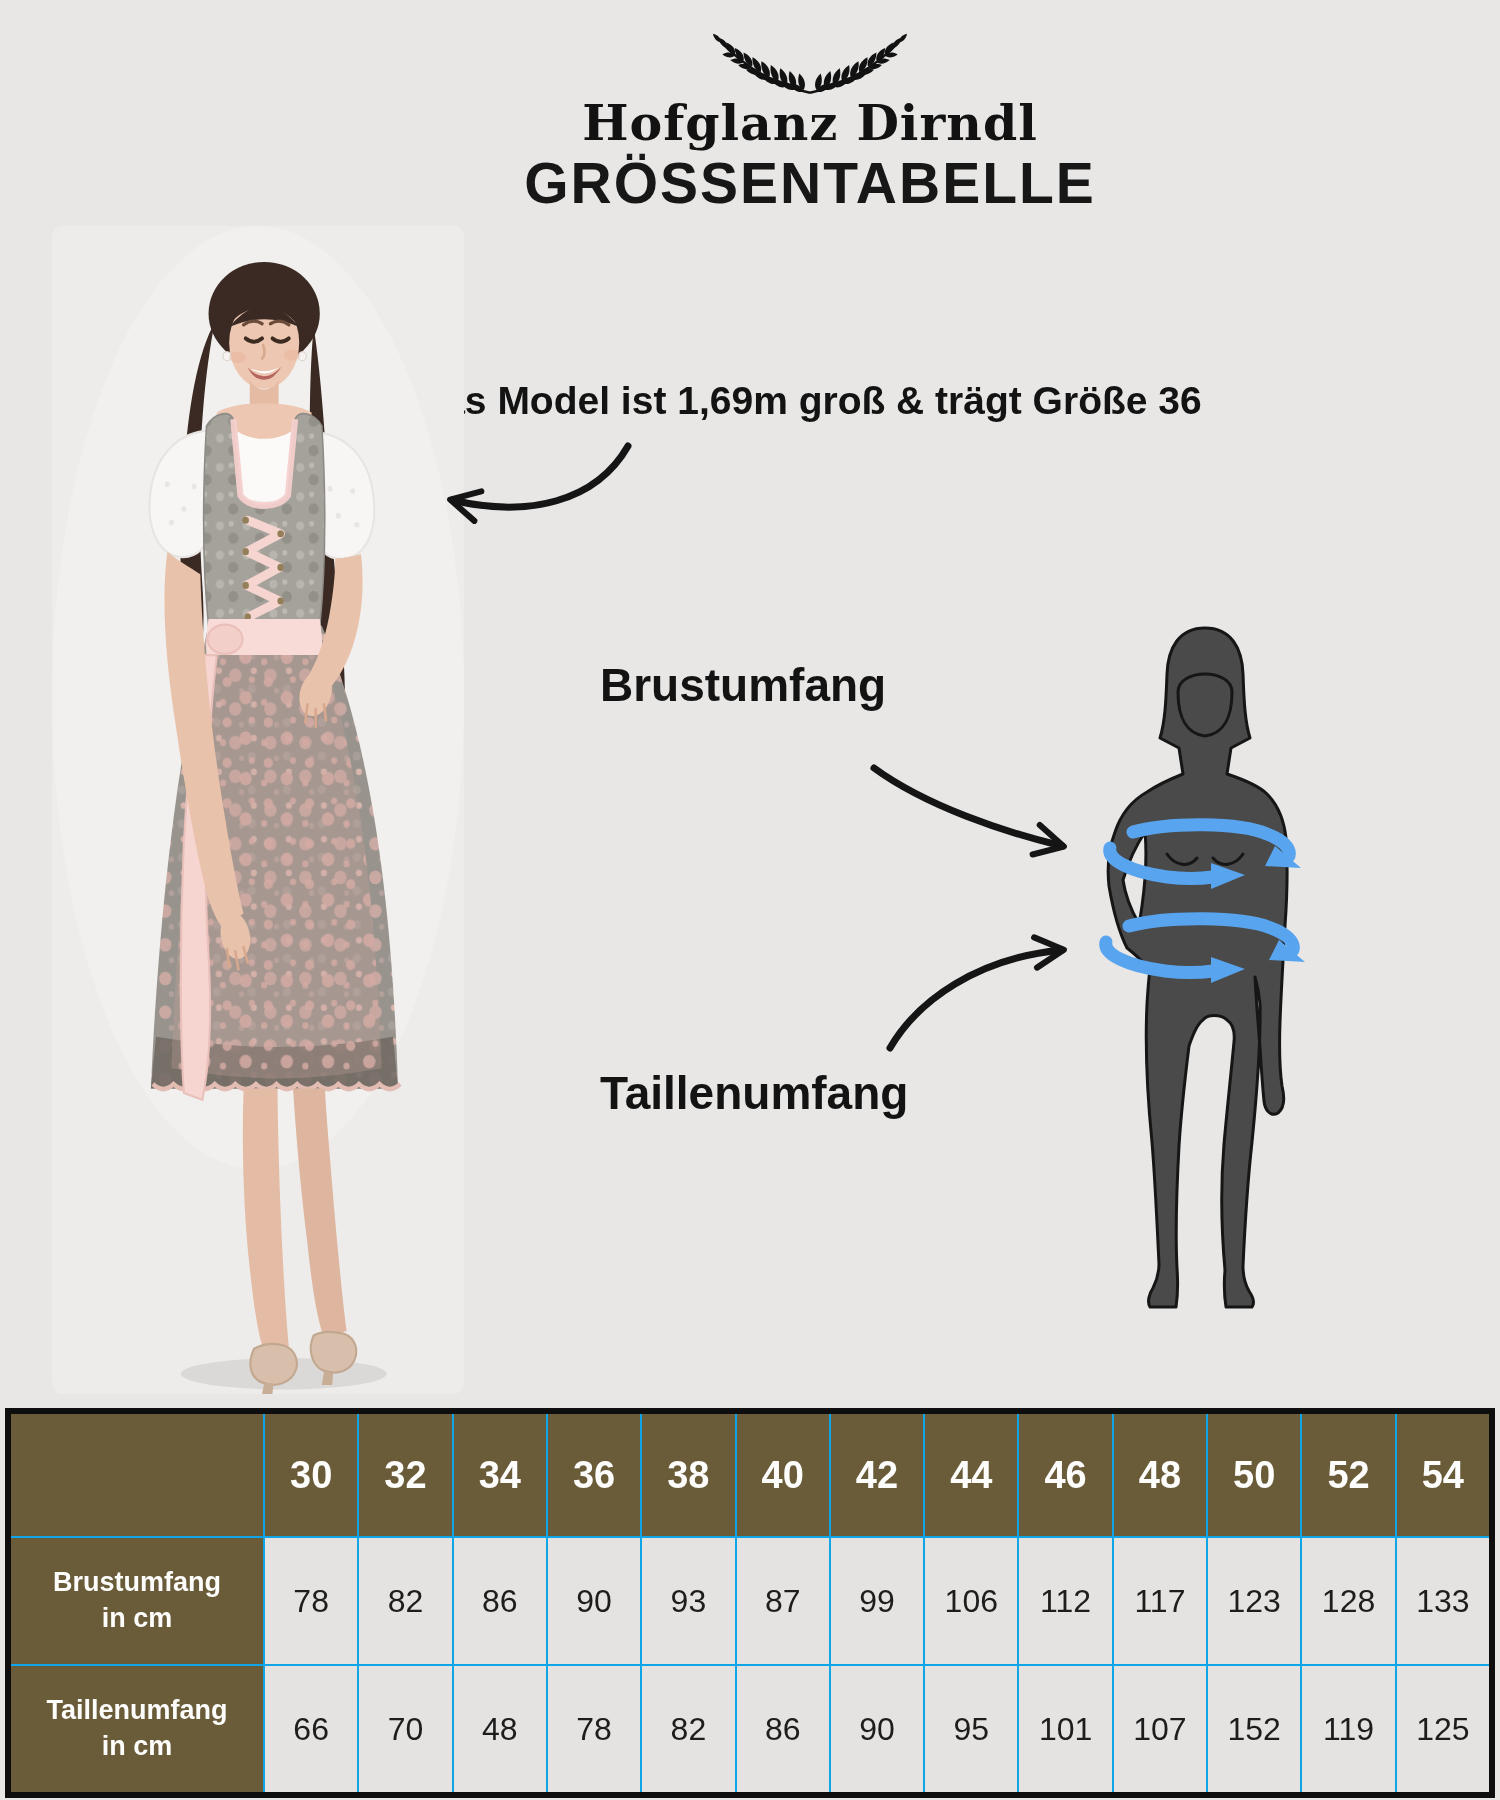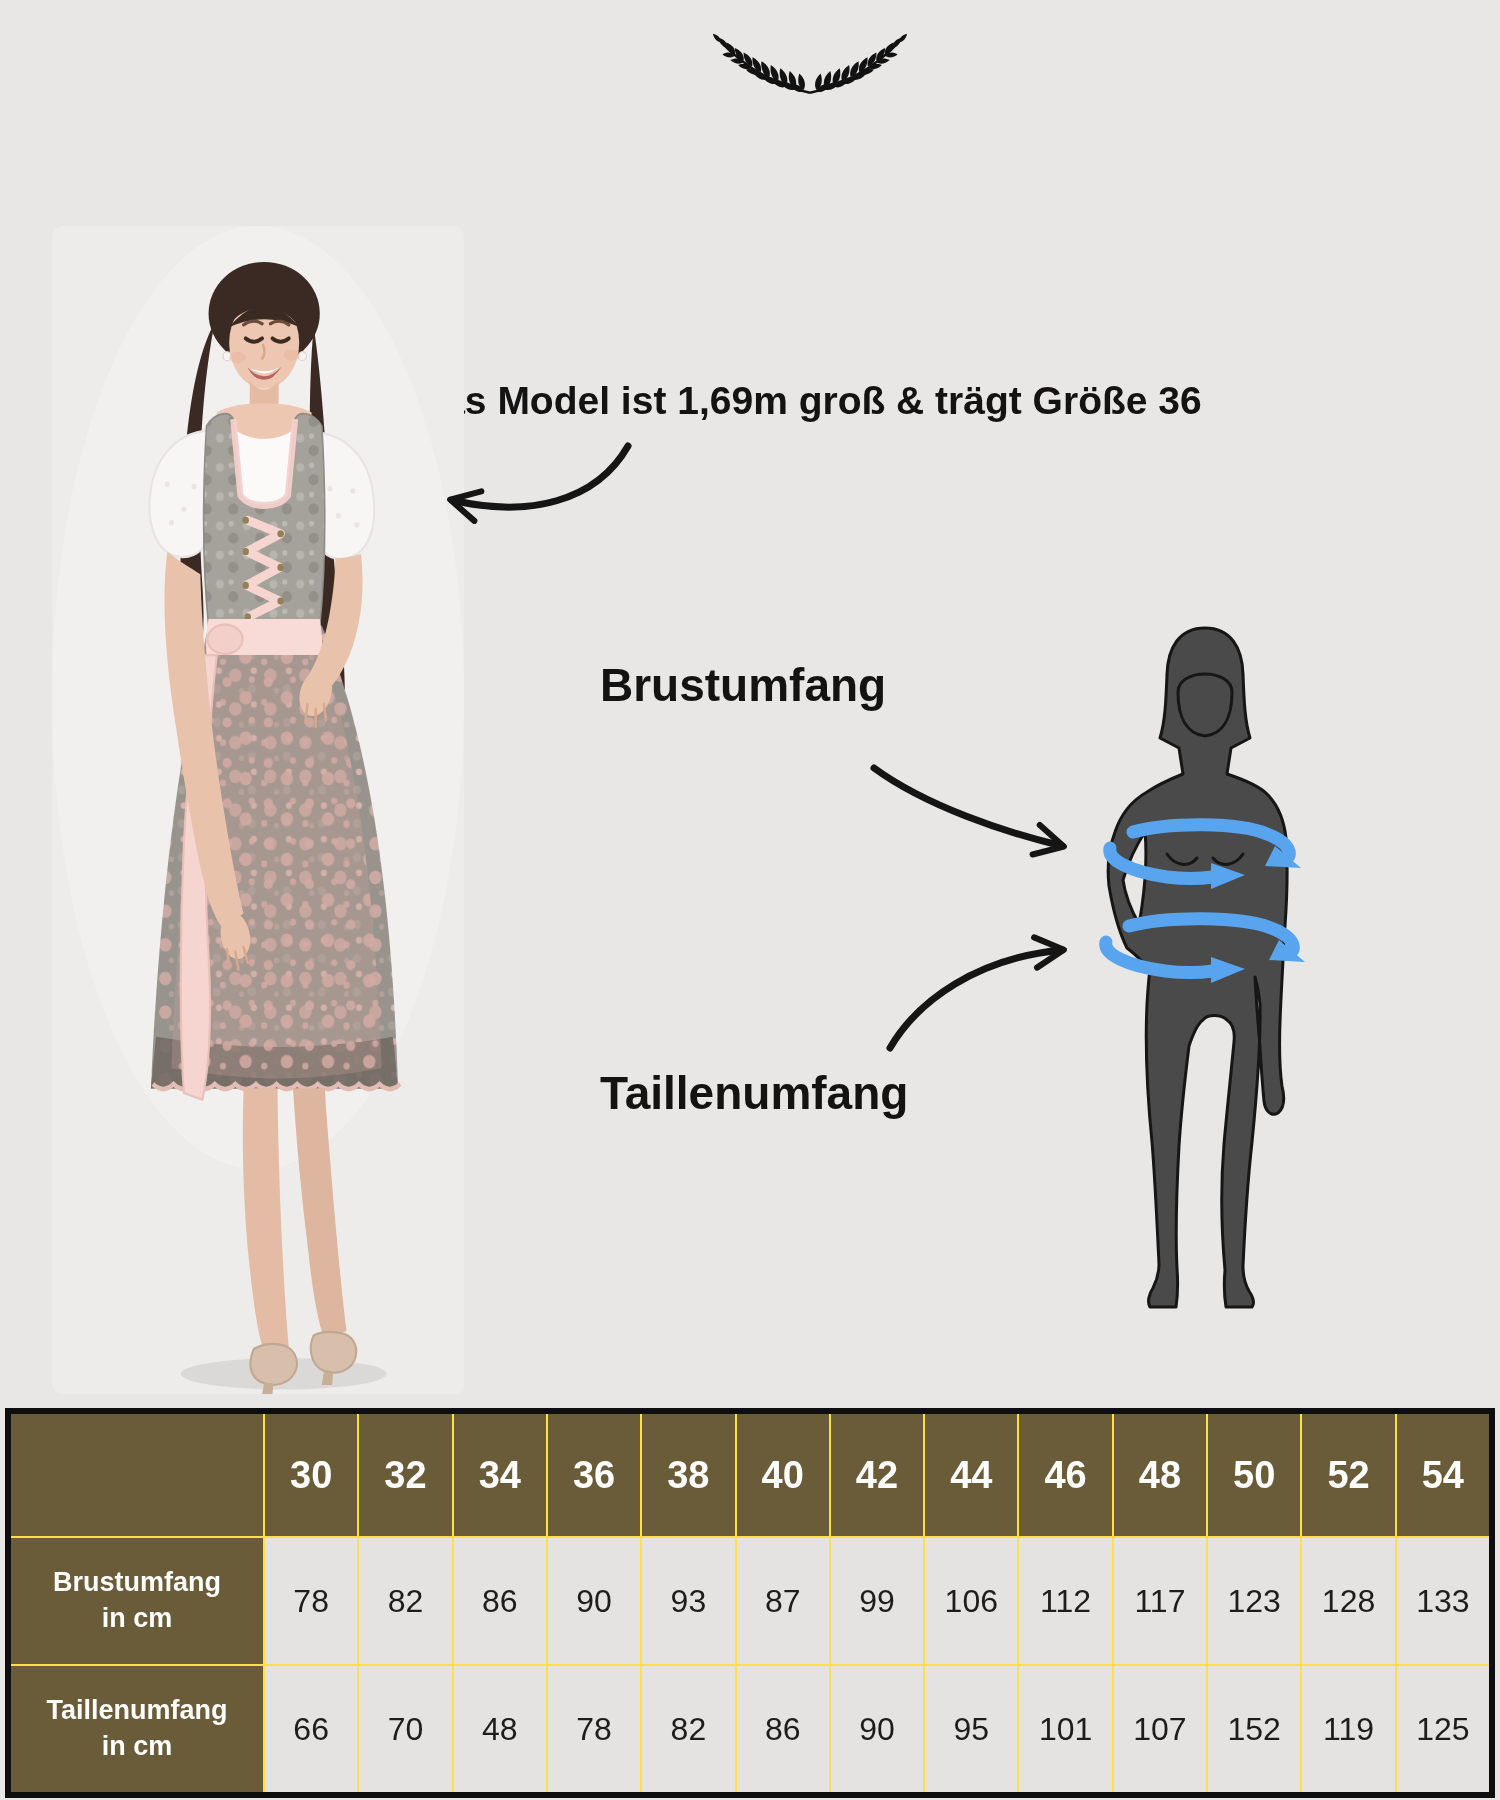--- a/index.html
+++ b/index.html
@@ -21,21 +21,21 @@
   #bust-title{left:600px;top:658px;}
   #bust-hint{left:602px;top:719px;}
   #waist-title{left:600px;top:1066px;}
   #waist-hint{left:602px;top:1130px;}
   
   #arrows-svg{left:0;top:0;width:1500px;height:1800px;pointer-events:none;}
   #silhouette-svg{left:1085px;top:622px;width:240px;height:690px;}
   #model-svg{left:52px;top:226px;width:412px;height:1168px;}
   
   #size-table{left:5px;top:1408px;width:1490px;height:390px;box-sizing:border-box;
-      background:#fde047;border:6px solid #0e0e0e;display:grid;gap:2px;
+      background:#0ea5e9;border:6px solid #0e0e0e;display:grid;gap:2px;
       grid-template-columns:252px repeat(13,1fr);grid-template-rows:122px 1fr 1fr;}
   .tcell{display:flex;align-items:center;justify-content:center;}
   .thead{background:#6a5b39;color:#fdfdfc;font-weight:700;font-size:38px;}
   .tlabel{background:#6a5b39;color:#fdfdfc;font-weight:700;font-size:27px;
           flex-direction:column;line-height:1.32;text-align:center;}
   .tval{background:#e4e3e1;font-size:32px;color:#1d1d1d;}
 </style>
 </head>
 <body>
 
@@ -67,20 +67,22 @@
           <use href="#lf" transform="translate(45,38) rotate(-96) scale(0.8)"></use>
           <use href="#lf" transform="translate(34,27) rotate(-52) scale(0.8)"></use>
           <use href="#lf" transform="translate(25,19) rotate(-55) scale(0.7)"></use>
         </g>
       </g>
     </defs>
     <use href="#branch"></use>
     <use href="#branch" transform="scale(-1,1) translate(-300,0)"></use>
   </svg>
 
+  <div id="brand" class="abs">Hofglanz Dirndl</div>
+  <div id="page-title" class="abs">GRÖSSENTABELLE</div>
 
   <div id="model-note" class="abs">Das Model ist 1,69m groß &amp; trägt Größe 36</div>
 
   <div id="bust-title" class="abs measure-title">Brustumfang</div>
   <div id="waist-title" class="abs measure-title">Taillenumfang</div>
 
   <svg id="model-svg" class="abs" viewBox="0 0 400 1040" preserveAspectRatio="none">
     <defs>
       <pattern id="damask" width="26" height="26" patternUnits="userSpaceOnUse">
         <rect width="26" height="26" fill="#a5a29c"></rect>

